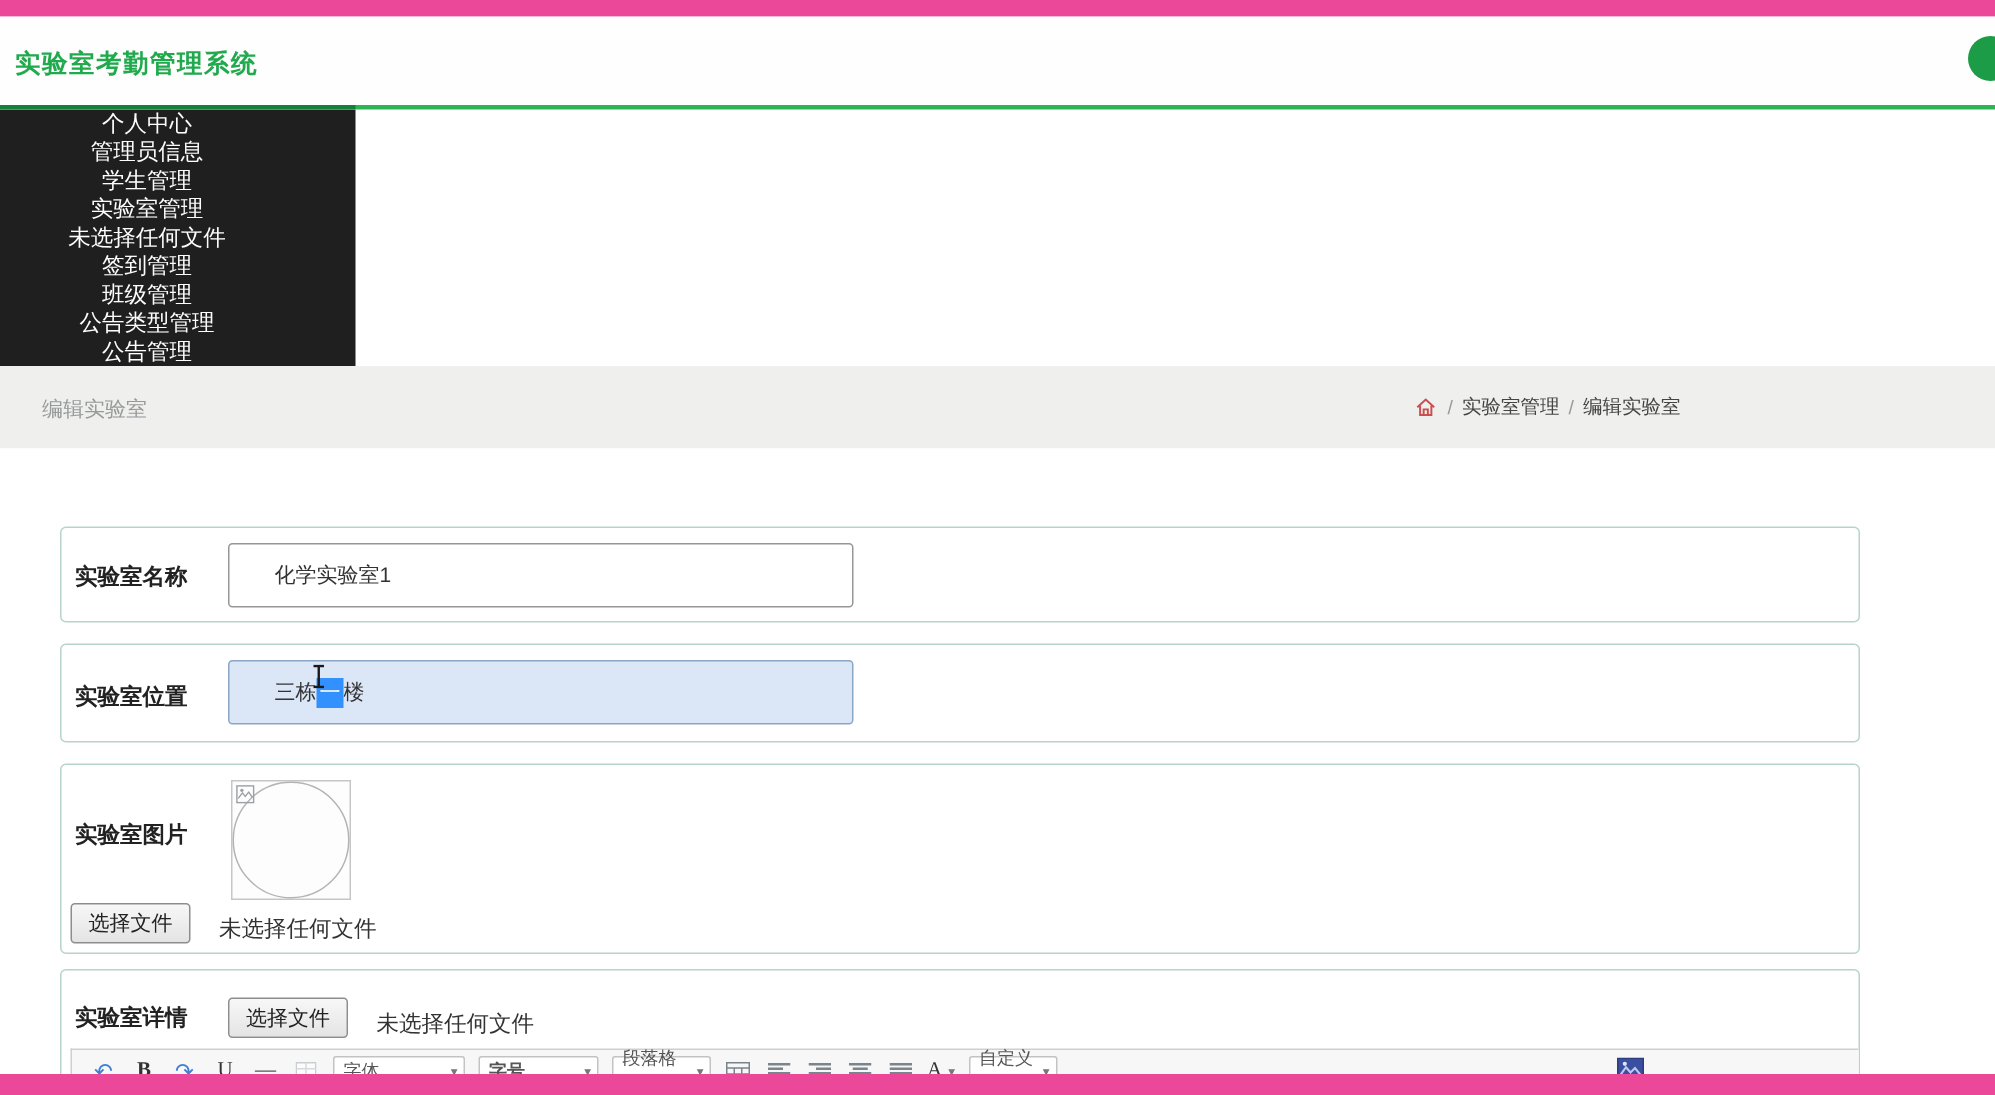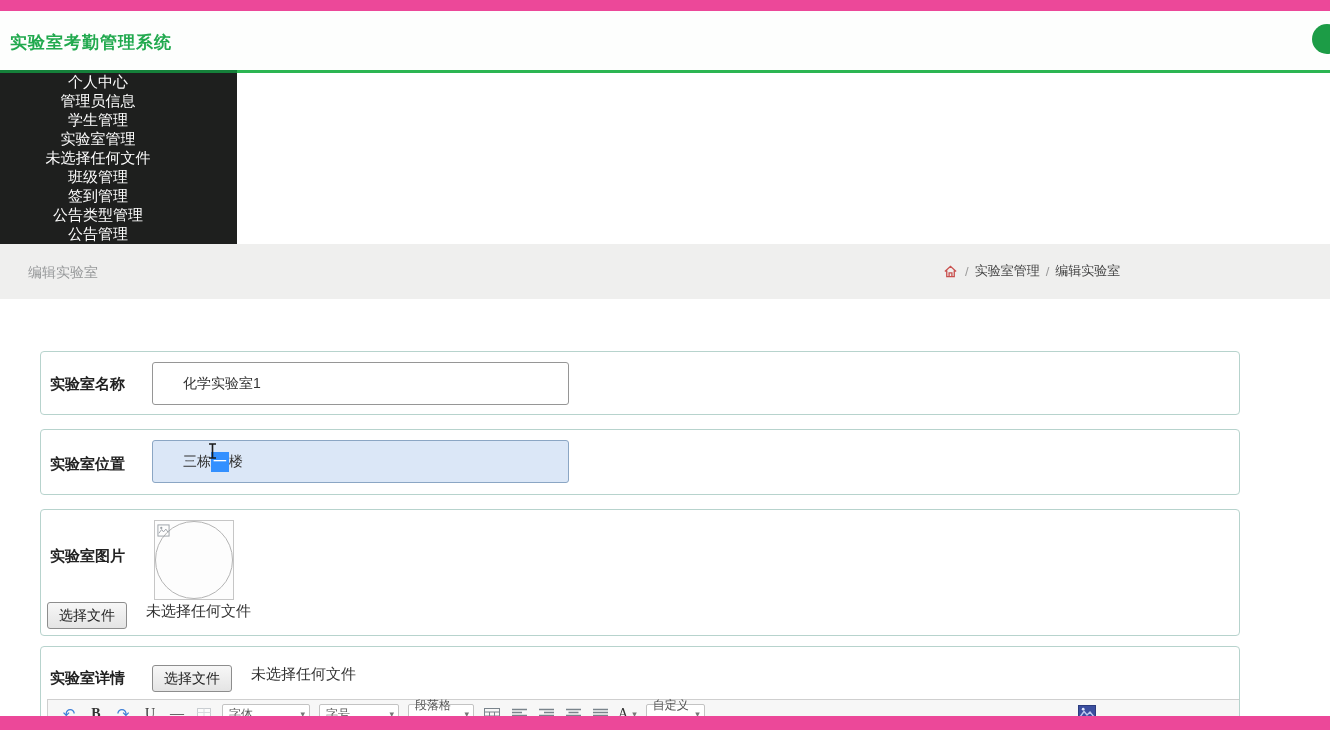--- a/index.html
+++ b/index.html
@@ -45,21 +45,21 @@
   .ibeam { position:absolute; left:166px; top:13px; }
 
   .img-box { position:absolute; left:113px; top:10px; width:80px; height:80px; border:1px solid #c6c6c6; background:#fdfdfd; }
   .img-circle { position:absolute; inset:0px; border:1px solid #b4b4b4; border-radius:50%; }
   .broken-ic { position:absolute; left:2px; top:2px; }
 
   .file-btn { display:inline-flex; align-items:center; justify-content:center; height:27px; padding:0 11px;
               background:linear-gradient(#f7f7f7,#e4e4e4); border:1px solid #8d8d8d; border-radius:3px;
               font-size:14px; color:#222; cursor:pointer; }
   .file-status { font-size:15px; color:#333;margin-left:11px; }
-  .file-row { position:absolute; display:flex; align-items:flex-start; gap:8px; }
+  .file-row { position:absolute; display:flex; align-items:flex-end; gap:8px; }
 
   
   .editor { position:absolute; left:6px; right:0; top:52px; bottom:0; border:1px solid #cfcfcf; border-right:none; background:#fff; }
   .toolbar { height:29px; background:#f7f7f7; border-bottom:1px solid #d8d8d8; display:flex; align-items:center; padding-left:12px; gap:9px; position:relative; }
   .tb-ic { display:inline-flex; align-items:center; justify-content:center; width:18px; height:18px; cursor:pointer; }
   .tb-txt { font-size:14px; color:#333; font-family:"Liberation Serif","DejaVu Serif",serif; }
   .tb-undo { color:#3f7fd6; font-size:15px; }
   .tb-b { font-weight:bold; }
   .tb-u { text-decoration:underline; }
   .tb-select { height:21px; background:#fff; border:1px solid #c3c3c3; border-radius:2px; display:inline-flex;
@@ -82,22 +82,22 @@
     </div>
 
     <div class="body-row">
 
       <div class="sidebar">
         <div class="side-item">个人中心</div>
         <div class="side-item">管理员信息</div>
         <div class="side-item">学生管理</div>
         <div class="side-item">实验室管理</div>
         <div class="side-item">未选择任何文件</div>
+        <div class="side-item">签到管理</div>
         <div class="side-item">班级管理</div>
-        <div class="side-item">签到管理</div>
         <div class="side-item">公告类型管理</div>
         <div class="side-item">公告管理</div>
       </div>
 
       <div class="content">
 
         <div class="crumbbar">
           <div class="page-title">编辑实验室</div>
           <div class="breadcrumb">
             <span class="tb-ic">
@@ -170,21 +170,21 @@
                 <span class="tb-ic">
                   <svg width="14" height="13" viewBox="0 0 14 13">
                       <rect x="0.5" y="0.5" width="13" height="12" fill="#fcfcfc" stroke="#c9cdd1"></rect>
                       <path d="M0.5 4.5 H13.5 M0.5 8.5 H13.5 M7 0.5 V12.5" stroke="#d6dade" fill="none"></path>
                     </svg>
                 </span>
                 <span class="tb-select" style="width:88px;">
                   <span>字体</span>
                     <span class="car">▾</span>
                 </span>
-                <span class="tb-select" style="width:80px;">
+                <span class="tb-select" style="width:80px;font-weight:bold;">
                   <span>字号</span>
                     <span class="car">▾</span>
                 </span>
                 <span class="tb-select" style="width:66px;">
                   <span>段落格式</span>
                     <span class="car">▾</span>
                 </span>
                 <span class="tb-ic">
                   <svg width="16" height="13" viewBox="0 0 16 13">
                       <rect x="0.5" y="0.5" width="15" height="12" fill="none" stroke="#7a848c"></rect>

